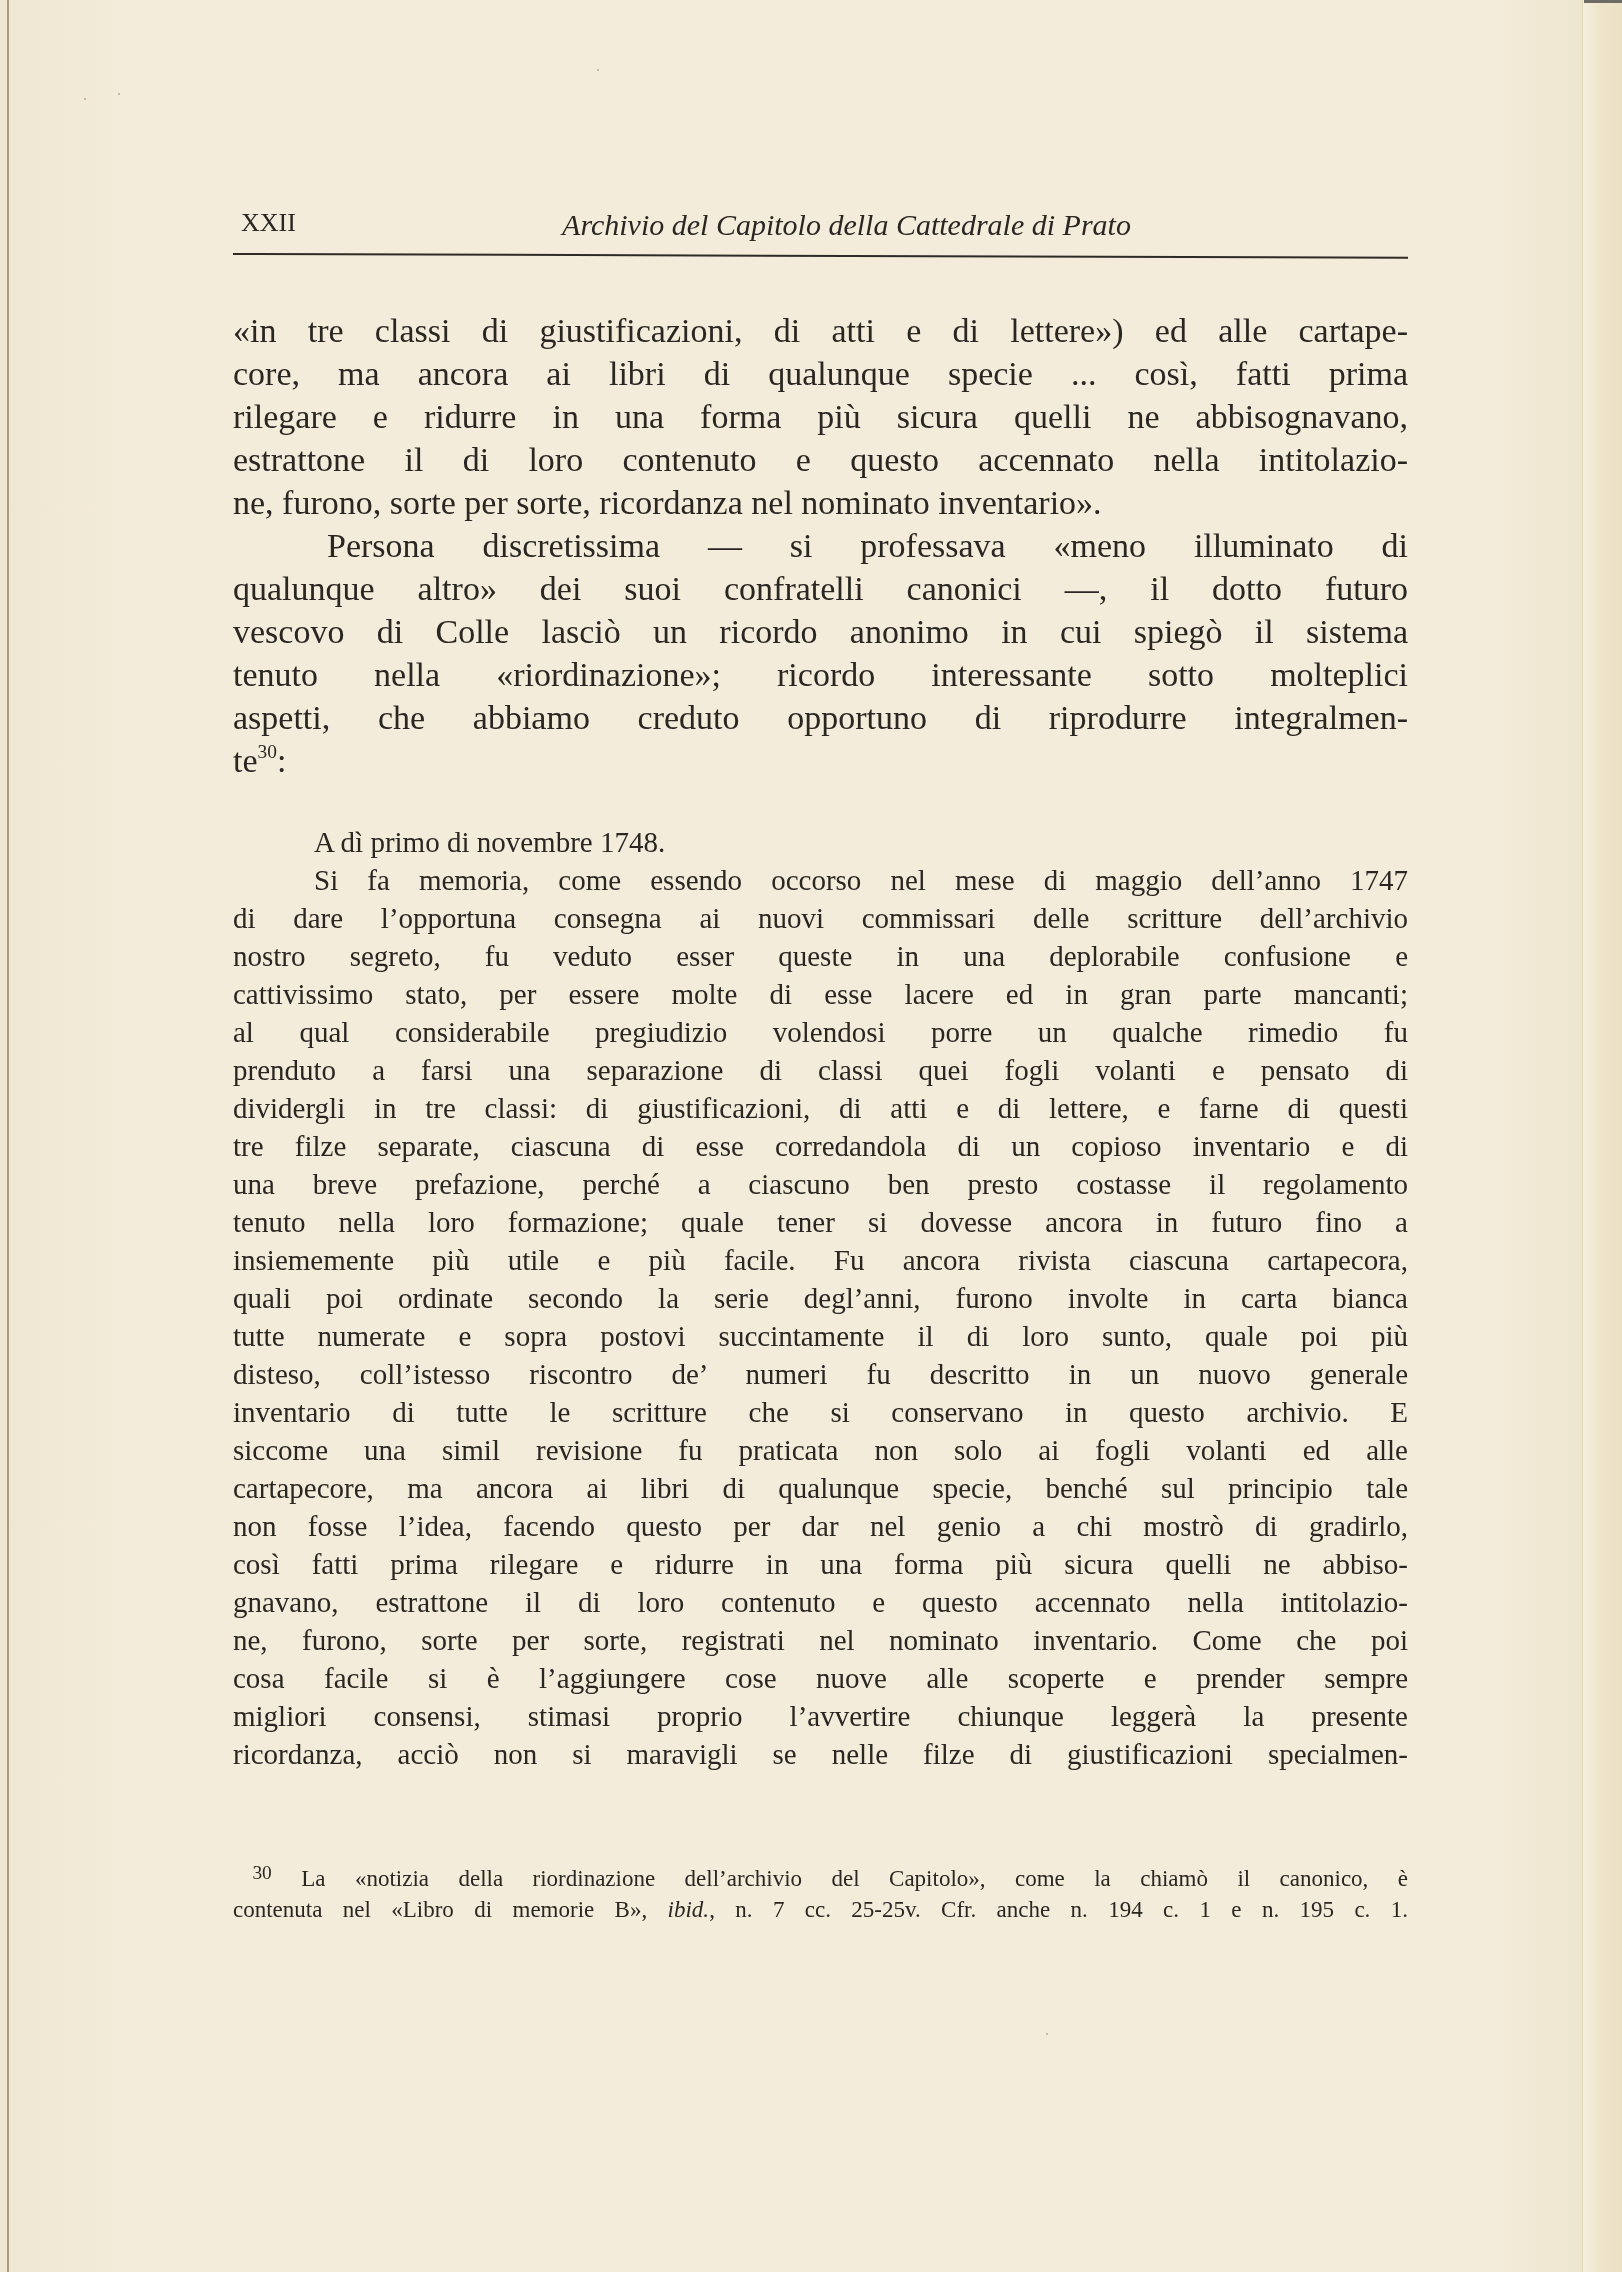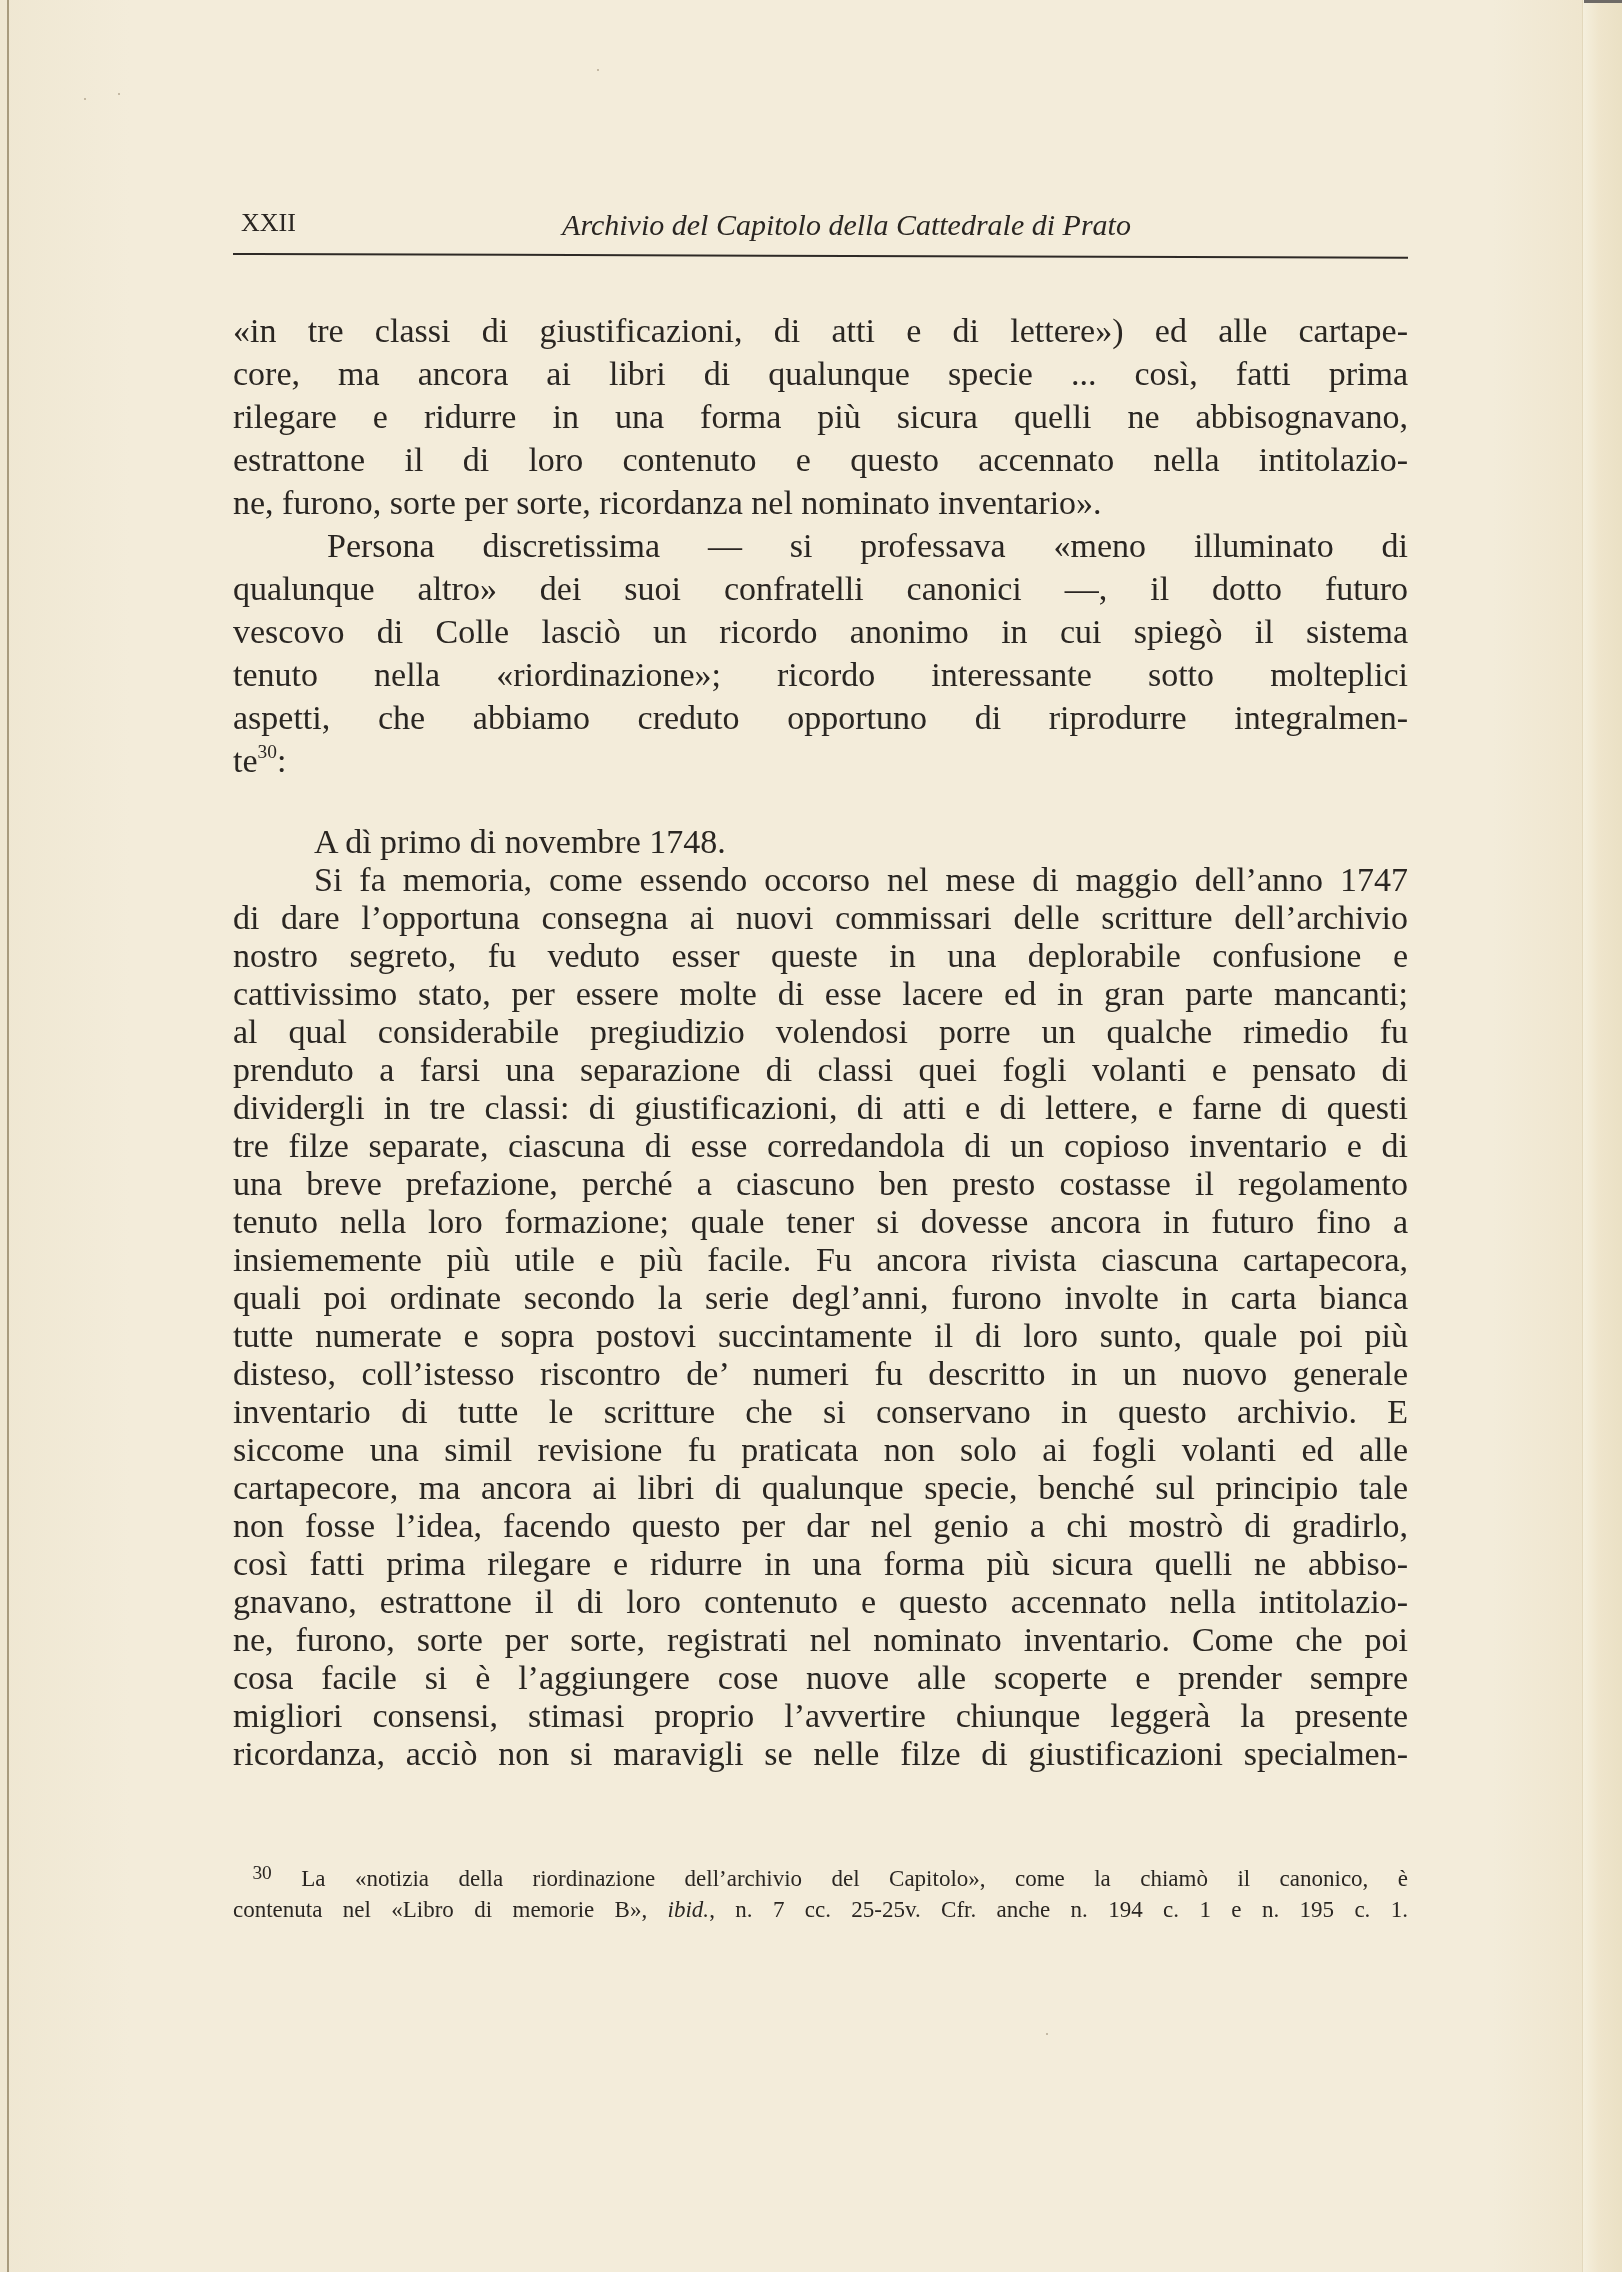--- a/index.html
+++ b/index.html
@@ -103,21 +103,21 @@
       vertical-align: 14.5px;
       line-height: 0;
     }
 
     
     .quote-text {
       position: absolute;
       left: 233px; top: 823px;
       width: 1175px;
       font-family: "Liberation Serif", serif;
-      font-size: 34px;
+      font-size: 29px;
       line-height: 38px;
       color: #2a2622;
     }
     .quote-text .ln {
       display: block;
       text-align: justify;
       text-align-last: justify;
       white-space: nowrap;
     }
     .quote-text .ln.first-date {

